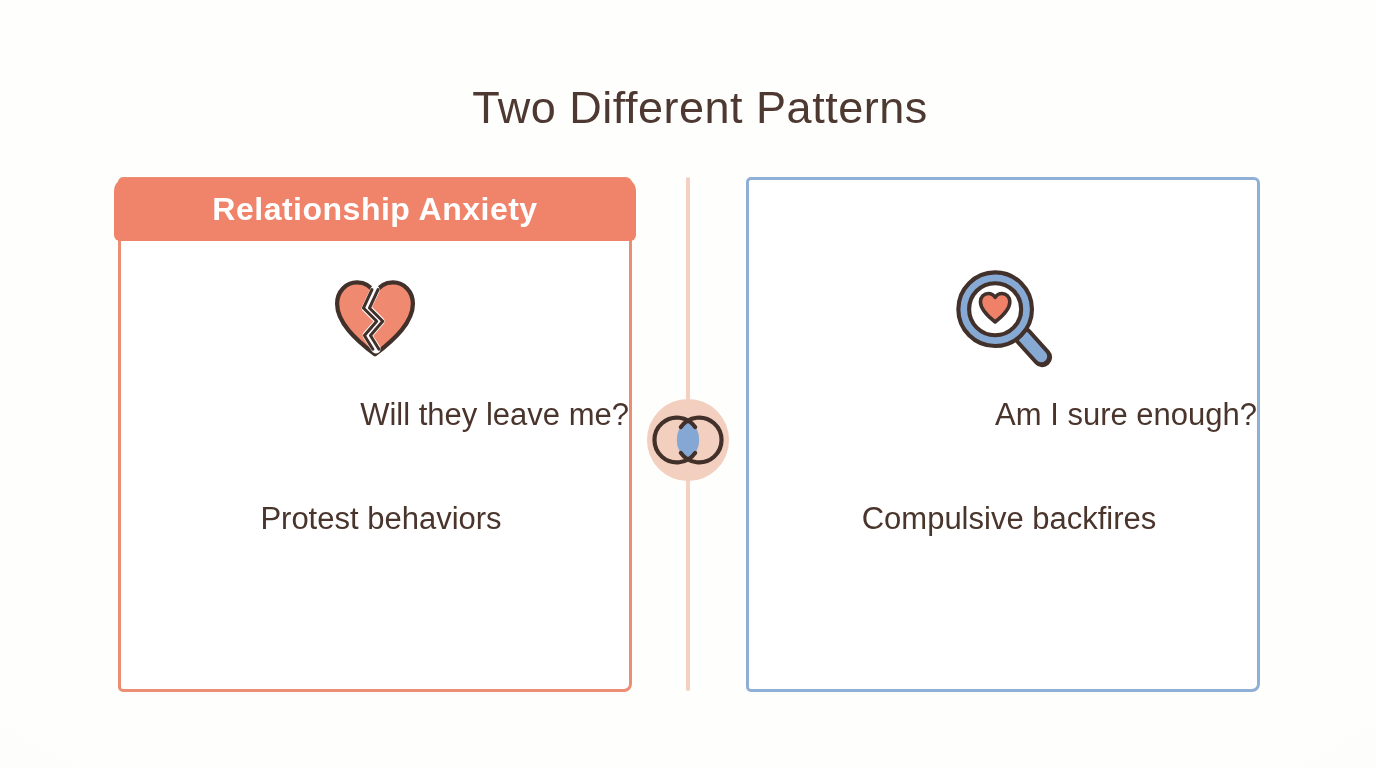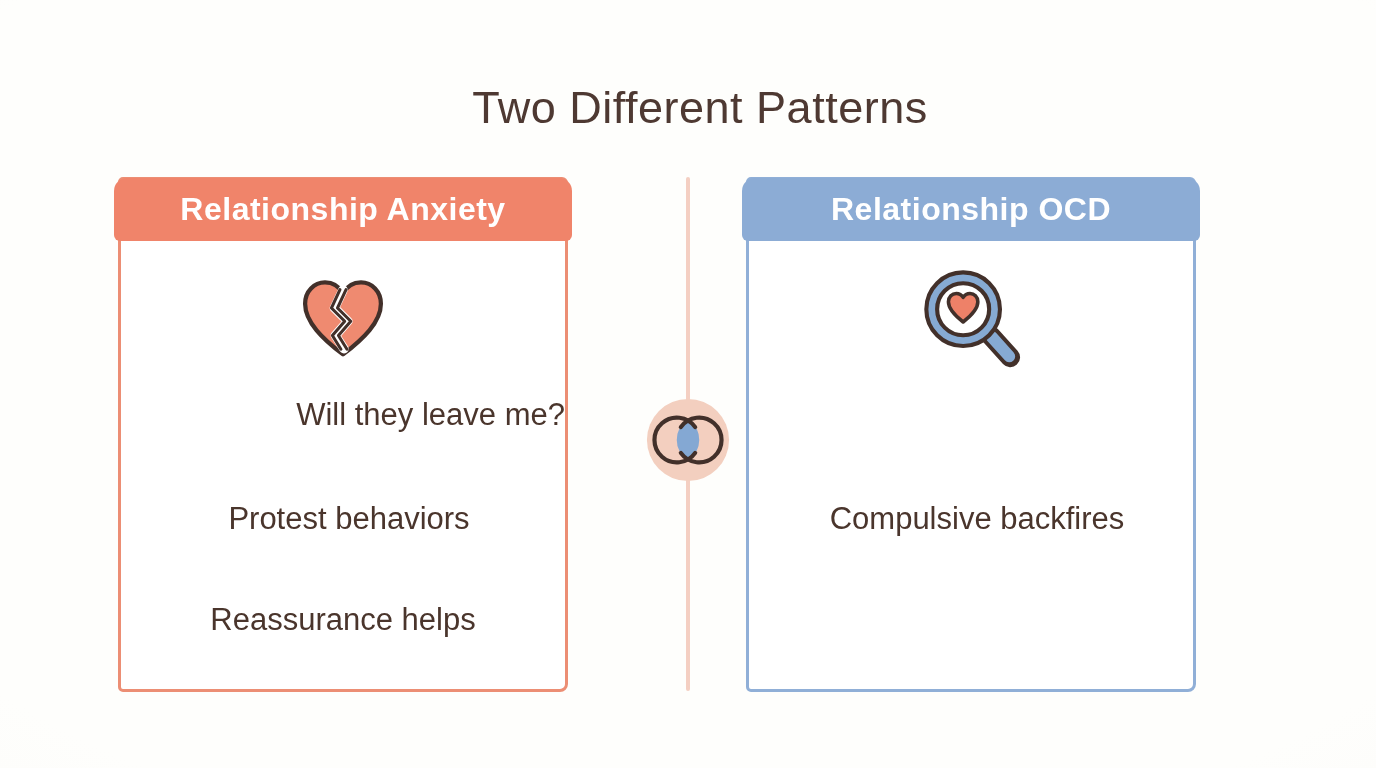--- a/index.html
+++ b/index.html
@@ -22,21 +22,21 @@
     margin: 12px;
     text-align: center;
     font-size: 45px;
     font-weight: 500;
     letter-spacing: 0.5px;
     color: #4E3932;
   }
   .panel {
     position: absolute;
     top: 177px;
-    width: 450px;
+    width: 514px;
     height: 515px;
     background: #ffffff;
     border: 3px solid;
     border-radius: 5px 6px 8px 5px;
     box-sizing: border-box;
   }
   .panel.left  { left: 118px; border-color: #EC8E74; }
   .panel.right { left: 746px; border-color: #90AFD7; }
   .panel-header {
     position: absolute;
@@ -108,39 +108,36 @@
       <svg width="96" height="90" viewBox="0 0 100 95" aria-hidden="true">
         <path d="M50 87 C29 71 10 53 10 33.5 C10 20.5 19.5 11 31 11 C39 11 46 15.5 50 22.5 C54 15.5 61 11 69 11 C80.5 11 90 20.5 90 33.5 C90 53 71 71 50 87 Z" fill="#EF8A70" stroke="#42302A" stroke-width="4.5" stroke-linejoin="round"></path>
         <path d="M50 19 L41 38 L55 52 L42 67 L51 81" fill="none" stroke="#FFFFFF" stroke-width="10" stroke-linejoin="round" stroke-linecap="round"></path>
         <path d="M46.8 18.5 L37.8 38 L51.8 52 L38.8 67 L47.8 81.5" fill="none" stroke="#42302A" stroke-width="3.2" stroke-linejoin="round" stroke-linecap="round"></path>
         <path d="M53.2 18.5 L44.2 38 L58.2 52 L45.2 67 L54.2 81.5" fill="none" stroke="#42302A" stroke-width="3.2" stroke-linejoin="round" stroke-linecap="round"></path>
       </svg>
     </div>
 
     <div class="item r1">Will they leave me?</div>
     <div class="item r2">Protest behaviors</div>
-    <div class="item r3">Reassurance helps</div>
   </section>
 
   <section class="panel right">
-    <header class="panel-header">
-      <span>Relationship OCD</span>
-    </header>
 
     <div class="icon-wrap">
       <svg width="108" height="116" viewBox="0 0 110 116" aria-hidden="true">
         <line x1="75" y1="73" x2="95" y2="95" stroke="#42302A" stroke-width="20" stroke-linecap="round"></line>
         <line x1="76" y1="74" x2="94" y2="94" stroke="#86AAD3" stroke-width="12" stroke-linecap="round"></line>
         <circle cx="47" cy="46" r="32" fill="#FFFFFF" stroke="#86AAD3" stroke-width="10"></circle>
         <circle cx="47" cy="46" r="37.5" fill="none" stroke="#42302A" stroke-width="4.2"></circle>
         <circle cx="47" cy="46" r="26.5" fill="none" stroke="#42302A" stroke-width="4.2"></circle>
         <path d="M47 59 C38.5 52.5 32 45.5 32 38.5 C32 33.5 35.8 30 40 30 C43 30 45.5 31.5 47 34 C48.5 31.5 51 30 54 30 C58.2 30 62 33.5 62 38.5 C62 45.5 55.5 52.5 47 59 Z" fill="#EE8168" stroke="#42302A" stroke-width="3.6" stroke-linejoin="round"></path>
       </svg>
     </div>
 
+    <div class="item r1">Am I sure enough?</div>
     <div class="item r2">Compulsive backfires</div>
   </section>
 
   <div class="divider-line"></div>
 
   <div class="emblem">
     <svg width="84" height="84" viewBox="0 0 90 90" aria-hidden="true">
       <circle cx="45" cy="45" r="44" fill="#F3CFBF"></circle>
       <path d="M45 24.2 A24 24 0 0 1 45 65.8 A24 24 0 0 1 45 24.2 Z" fill="#84A8D3"></path>
       <path d="M52.7 31.2 A24 24 0 1 0 52.7 58.8" fill="none" stroke="#42302A" stroke-width="4.5" stroke-linecap="round"></path>

